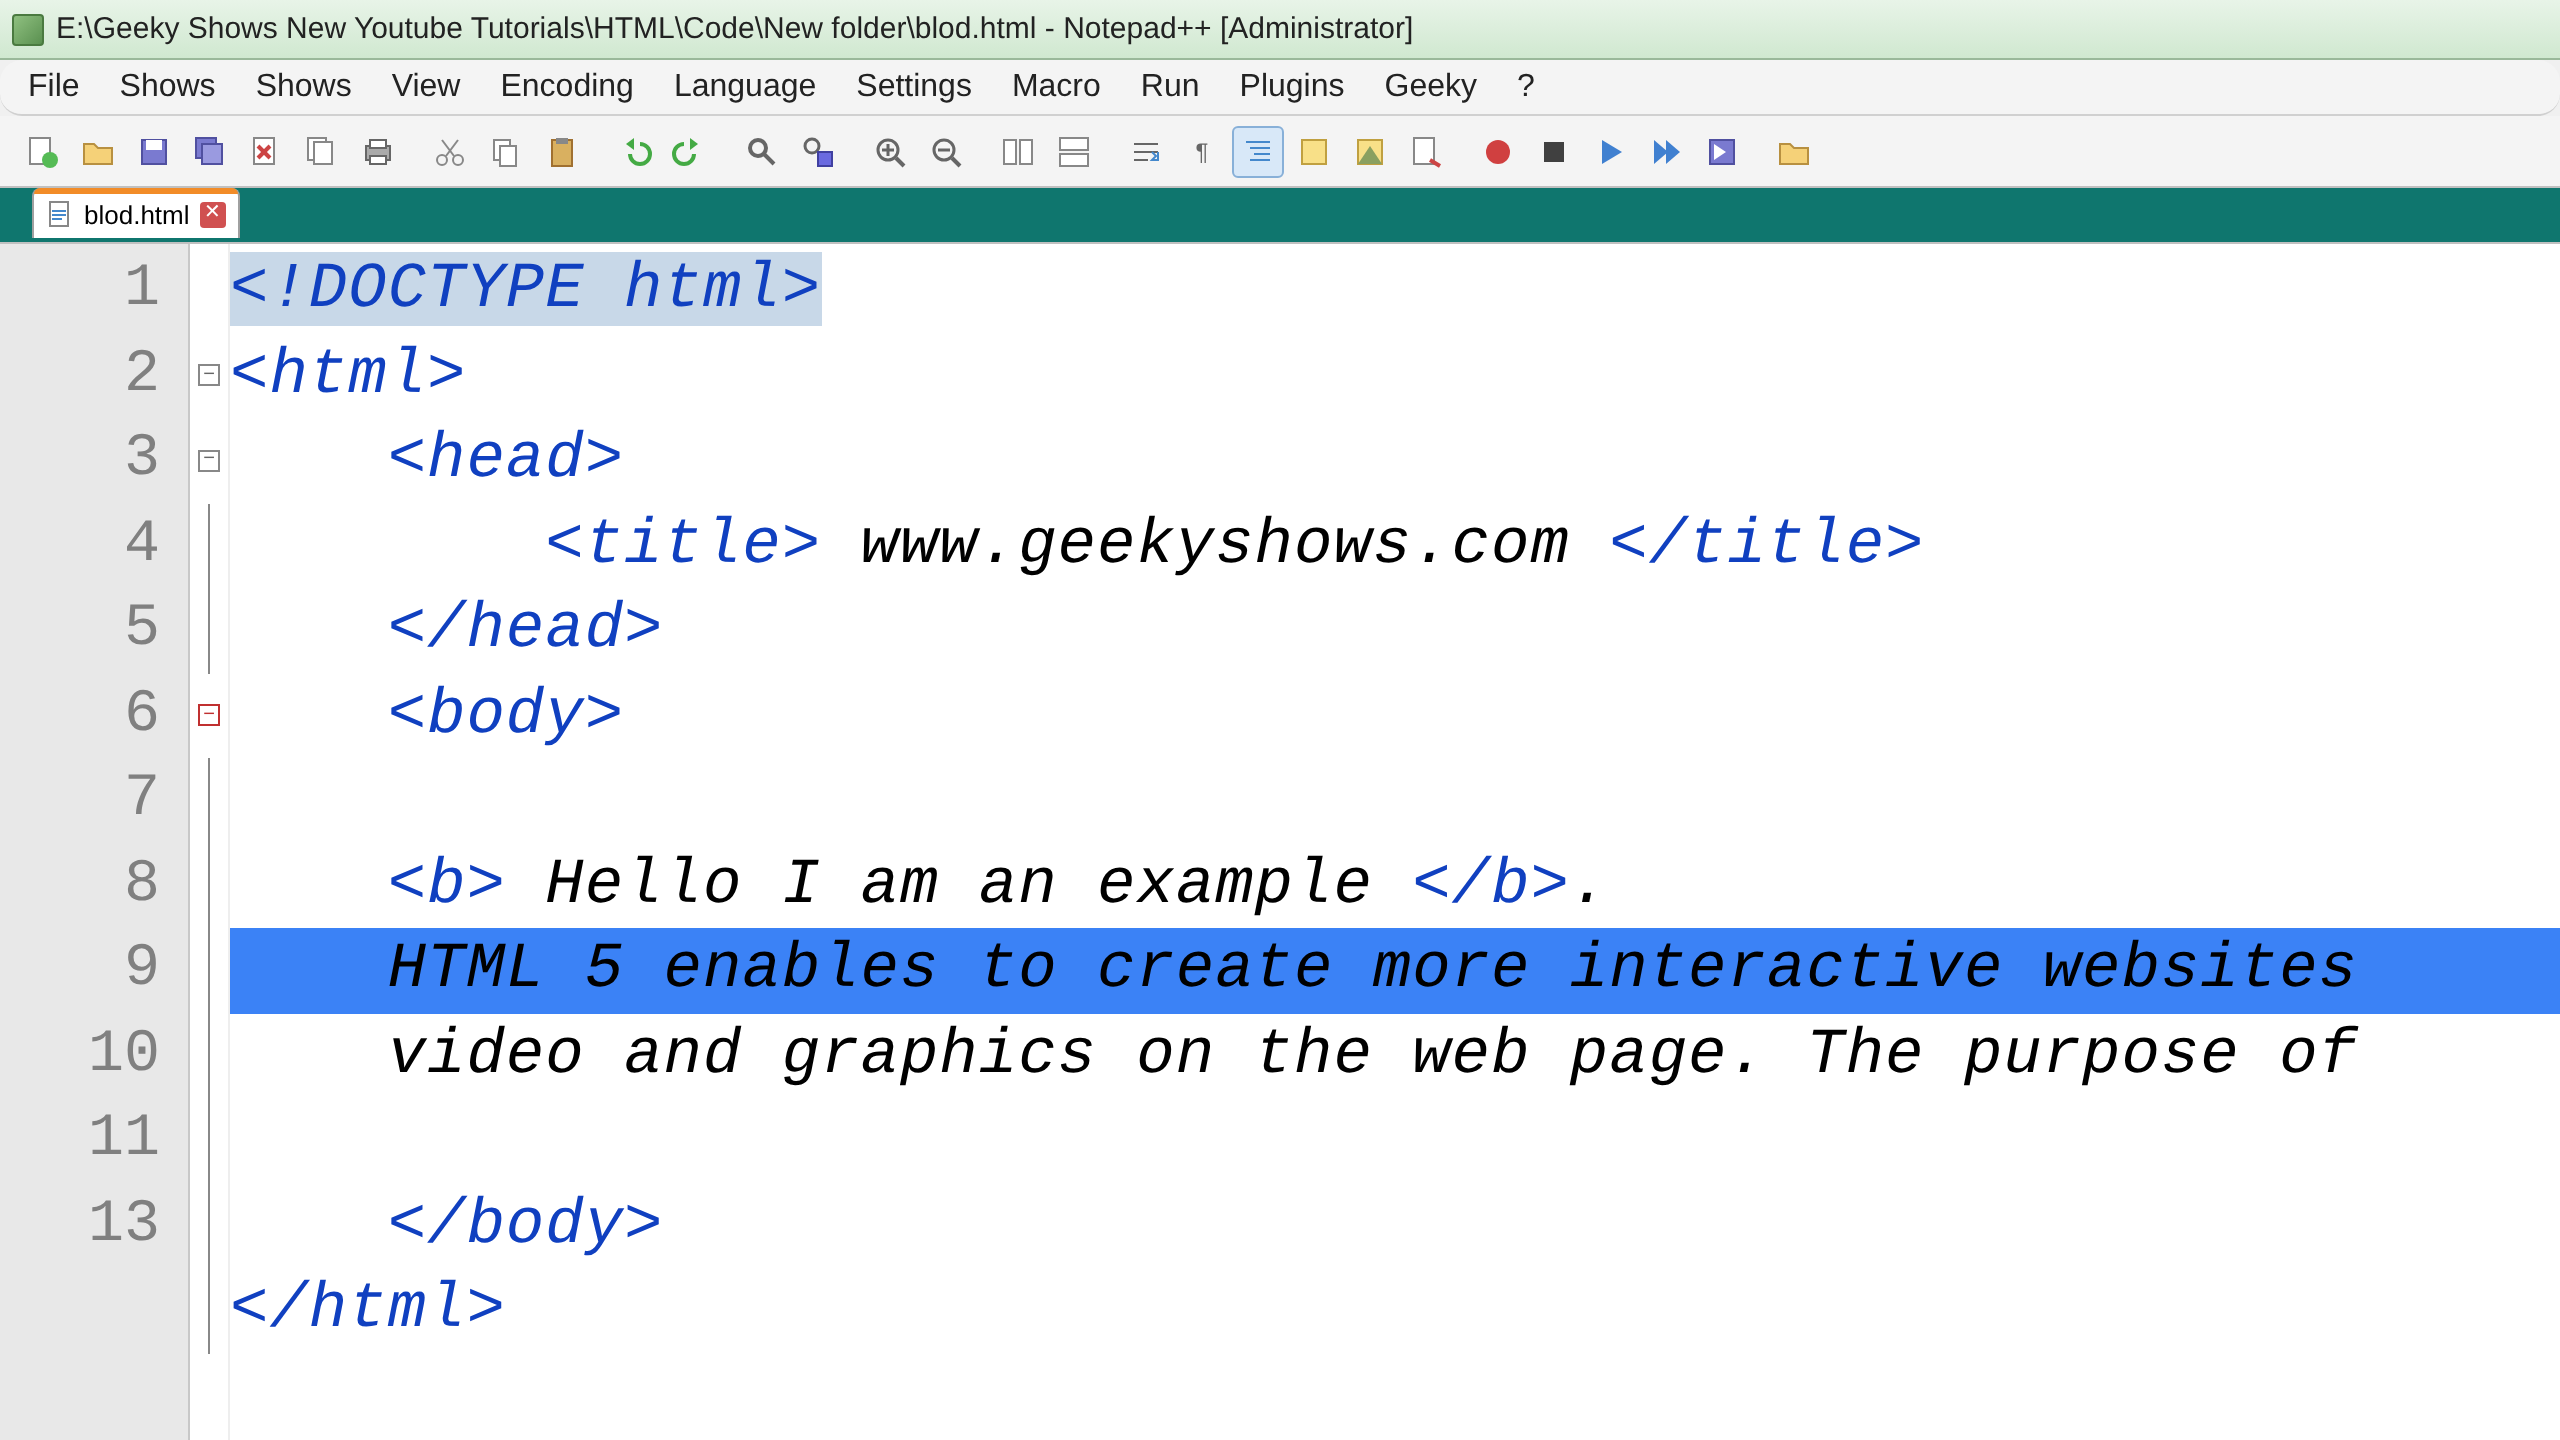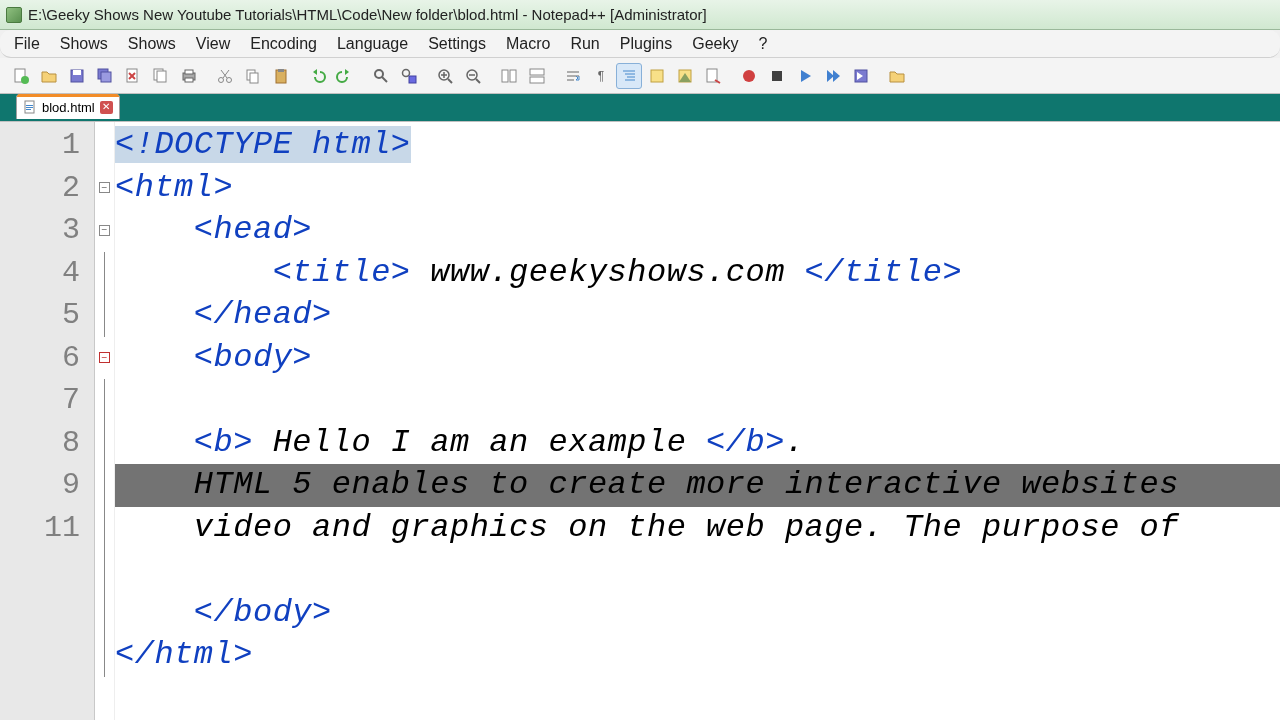--- a/index.html
+++ b/index.html
@@ -155,21 +155,21 @@
     font-family: "Courier New", monospace;
     font-size: 32px;
     line-height: 42.5px;
     padding-top: 2px;
     white-space: pre;
     overflow: hidden;
     letter-spacing: 0.5px;
   }
   .code-line { height: 42.5px; font-style: italic; }
   .hl-doctype { background: #c8d8e8; }
-  .hl-current { background: #737373; }
+  .hl-current { background: #3b82f6; }
   .tag { color: #1040c0; }
   .txt { color: #000; }
 </style>
 </head>
 <body>
 
 <div class="titlebar">
   <div class="app-icon"></div>
   <div class="title-text">E:\Geeky Shows New Youtube Tutorials\HTML\Code\New folder\blod.html - Notepad++ [Administrator]</div>
 </div>
@@ -402,21 +402,23 @@
   <div class="gutter" id="gutter">
       <div class="ln">1</div>
       <div class="ln">2</div>
       <div class="ln">3</div>
       <div class="ln">4</div>
       <div class="ln">5</div>
       <div class="ln">6</div>
       <div class="ln">7</div>
       <div class="ln">8</div>
       <div class="ln">9</div>
+      <div class="ln">10</div>
       <div class="ln">11</div>
+      <div class="ln">13</div>
     </div>
   <div class="fold-col" id="foldcol">
       <div class="fold"></div>
       <div class="fold">
         <div class="fold-box">−</div>
       </div>
       <div class="fold">
         <div class="fold-box">−</div>
       </div>
       <div class="fold">

